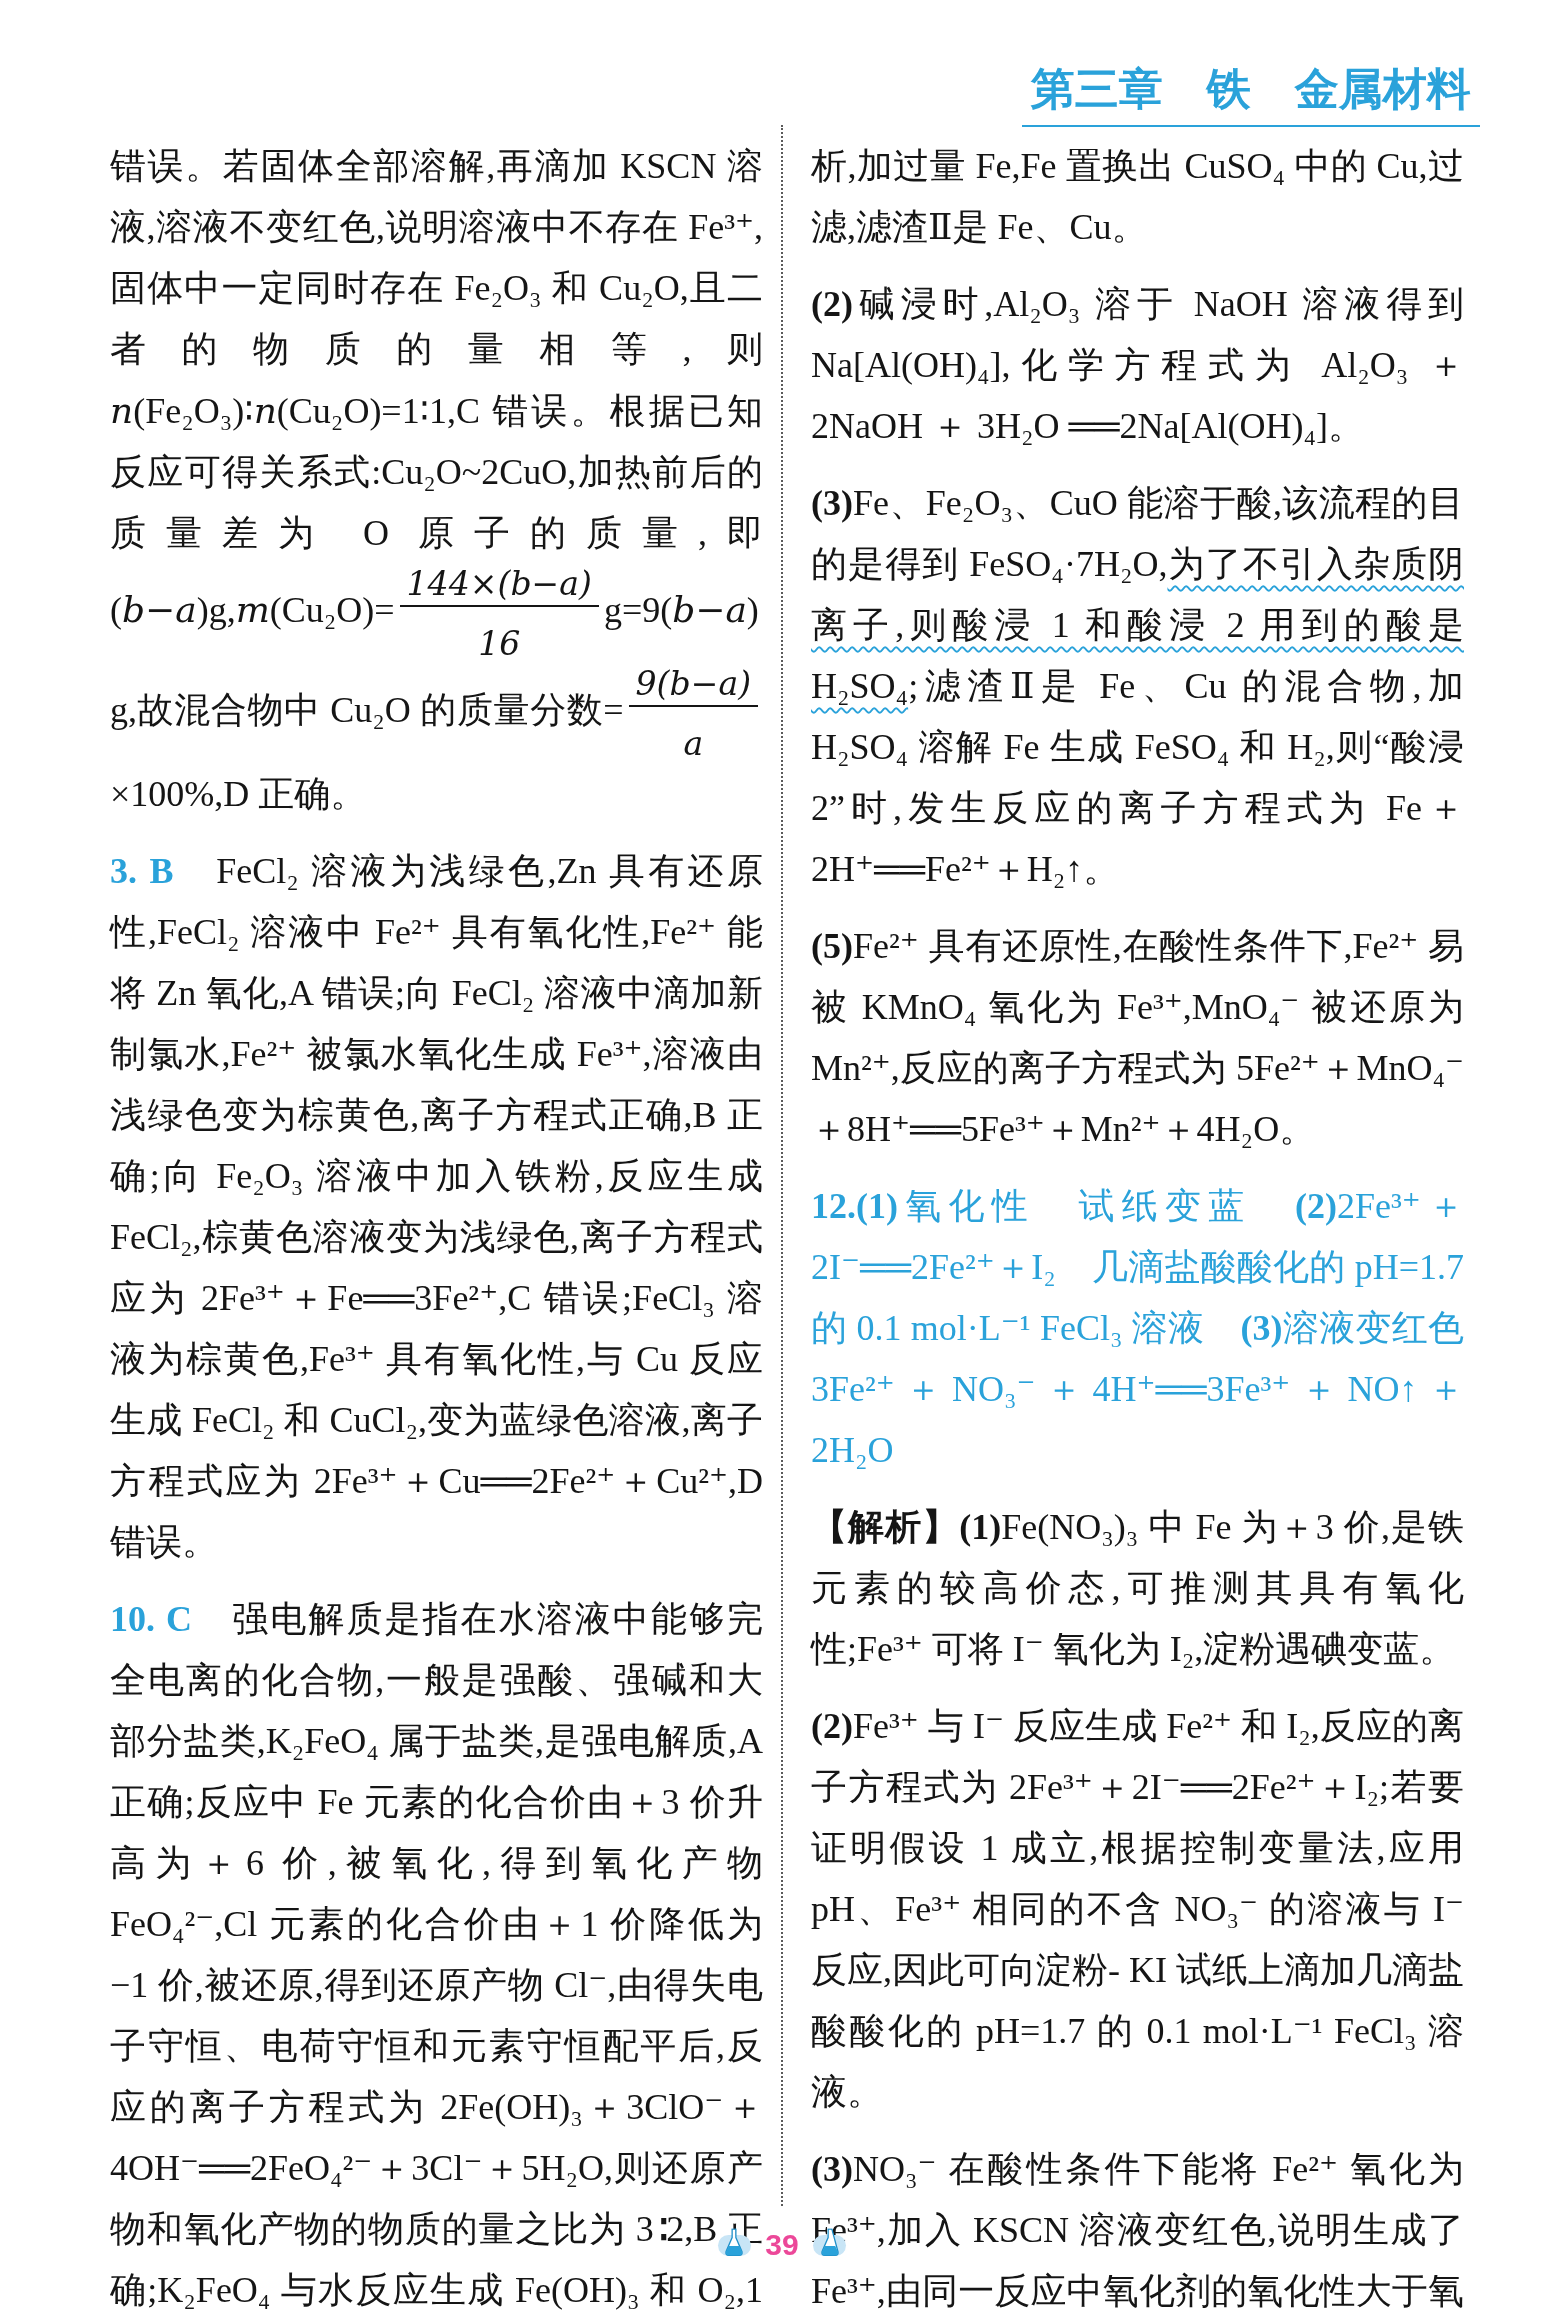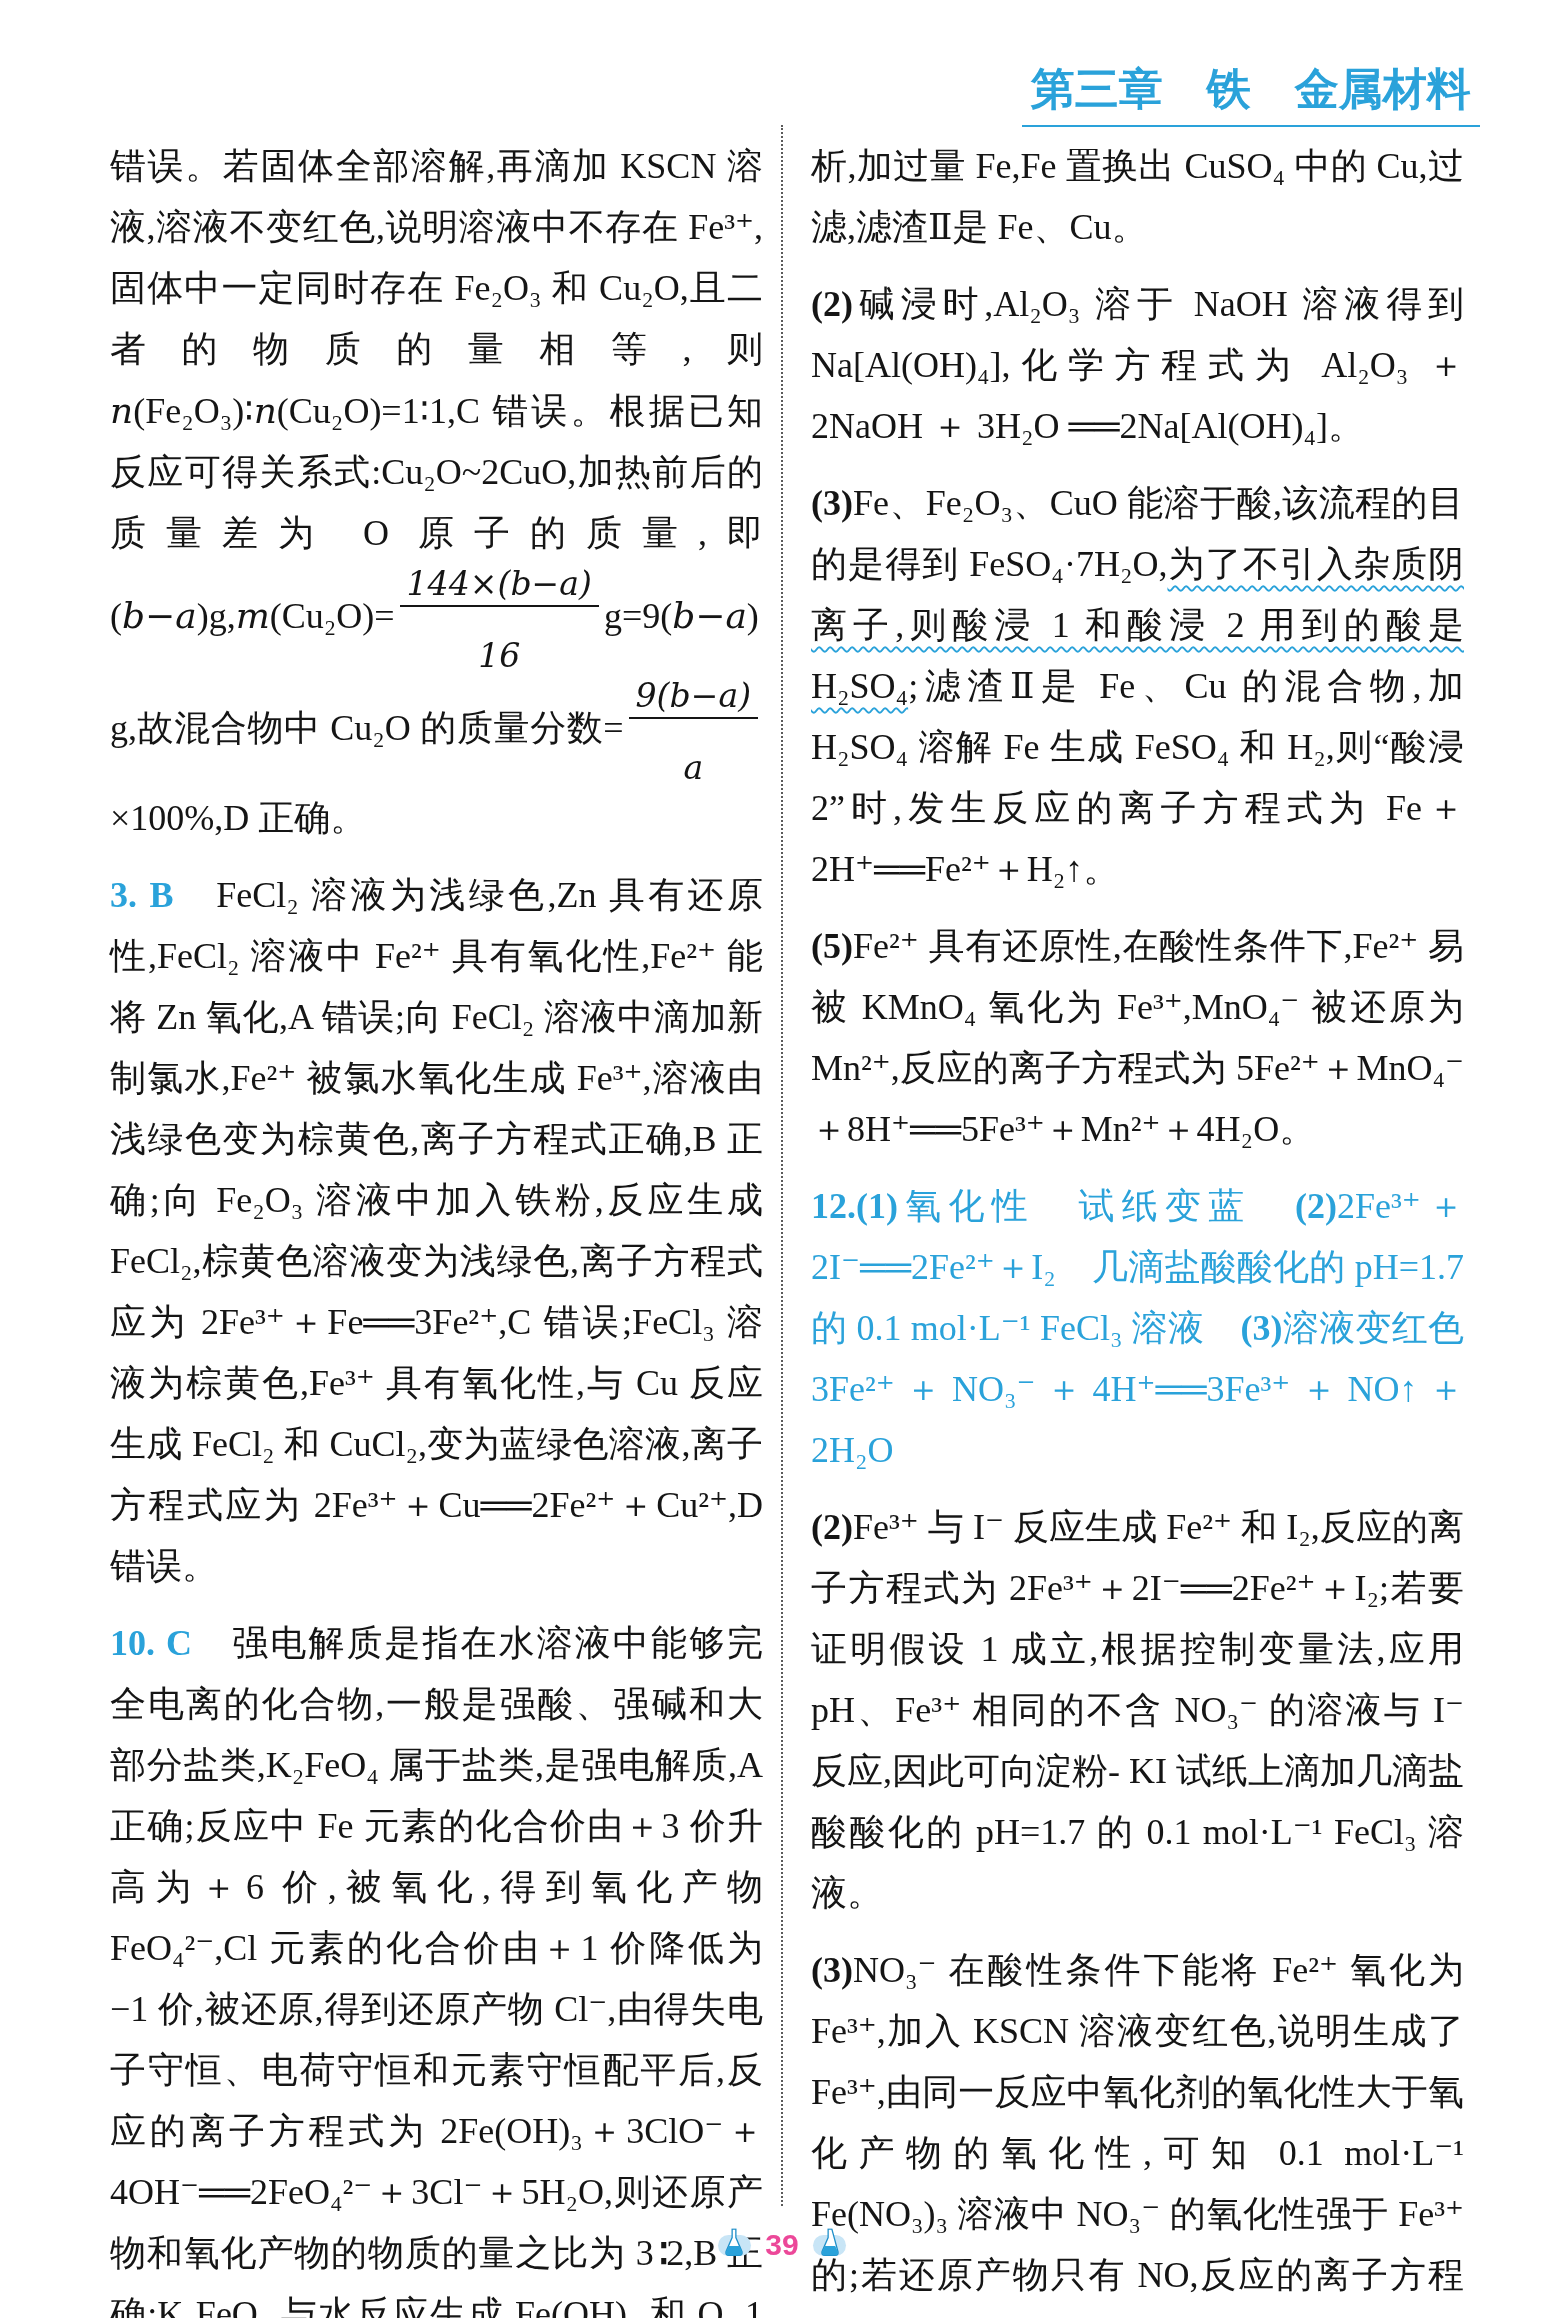--- a/index.html
+++ b/index.html
@@ -32,21 +32,21 @@
     text-decoration-line:underline;
     text-decoration-style:wavy;
     text-decoration-color:#2aa2da;
     text-decoration-thickness:2px;
     text-underline-offset:9.2px;
   }
   .frac{
     display:inline-flex;flex-direction:column;align-items:center;
     vertical-align:middle;text-align:center;
     font-style:italic;font-family:"DejaVu Serif","Liberation Serif",serif;
-    line-height:1.2;margin:0 5.3px;font-size:0.92em;gap:12px;
+    line-height:1.2;margin:0 5.3px;font-size:0.92em;
   }
   .frac .num{border-bottom:2.6px solid #151515;padding:0 6.6px 1.3px 6.6px;}
   .frac .den{padding-top:17px;}
   
   .footer{
     position:absolute;top:2230px;left:0;width:100%;
     display:flex;justify-content:center;align-items:center;gap:14.5px;
   }
   .pill{
     width:33px;height:21px;background:#c8e5f6;border-radius:10.5px;
@@ -77,20 +77,21 @@
     <div class="para"><span class="blue bold">3. B</span><span>　FeCl₂ 溶液为浅绿色,Zn 具有还原性,FeCl₂ 溶液中 Fe²⁺ 具有氧化性,Fe²⁺ 能将 Zn 氧化,A 错误;向 FeCl₂ 溶液中滴加新制氯水,Fe²⁺ 被氯水氧化生成 Fe³⁺,溶液由浅绿色变为棕黄色,离子方程式正确,B 正确;向 Fe₂O₃ 溶液中加入铁粉,反应生成 FeCl₂,棕黄色溶液变为浅绿色,离子方程式应为 2Fe³⁺＋Fe══3Fe²⁺,C 错误;FeCl₃ 溶液为棕黄色,Fe³⁺ 具有氧化性,与 Cu 反应生成 FeCl₂ 和 CuCl₂,变为蓝绿色溶液,离子方程式应为 2Fe³⁺＋Cu══2Fe²⁺＋Cu²⁺,D 错误。</span></div>
     <div class="para"><span class="blue bold">10. C</span><span>　强电解质是指在水溶液中能够完全电离的化合物,一般是强酸、强碱和大部分盐类,K₂FeO₄ 属于盐类,是强电解质,A 正确;反应中 Fe 元素的化合价由＋3 价升高为＋6 价,被氧化,得到氧化产物 FeO₄²⁻,Cl 元素的化合价由＋1 价降低为−1 价,被还原,得到还原产物 Cl⁻,由得失电子守恒、电荷守恒和元素守恒配平后,反应的离子方程式为 2Fe(OH)₃＋3ClO⁻＋4OH⁻══2FeO₄²⁻＋3Cl⁻＋5H₂O,则还原产物和氧化产物的物质的量之比为 3∶2,B 正确;K₂FeO₄ 与水反应生成 Fe(OH)₃ 和 O₂,1 mol K₂FeO₄ 与水反应,转移 3 mol e⁻,而生成 0.5 mol O₂ 只转移 2 mol e⁻,得失电子不守恒,C 错误;K₂FeO₄ 处理水时形成 Fe(OH)₃ 胶体,Fe(OH)₃ 胶体具有吸附性,能吸附水中悬浮的杂质而净水,D 正确。</span></div>
   </div>
 <div class="divider"></div>
 <div class="column" id="col-right">
     <div class="para"><span>析,加过量 Fe,Fe 置换出 CuSO₄ 中的 Cu,过滤,滤渣Ⅱ是 Fe、Cu。</span></div>
     <div class="para"><span class="bold">(2)</span><span>碱浸时,Al₂O₃ 溶于 NaOH 溶液得到 Na[Al(OH)₄],化学方程式为 Al₂O₃ ＋ 2NaOH ＋ 3H₂O ══2Na[Al(OH)₄]。</span></div>
     <div class="para"><span class="bold">(3)</span><span>Fe、Fe₂O₃、CuO 能溶于酸,该流程的目的是得到 FeSO₄·7H₂O,</span><span class="wavy">为了不引入杂质阴离子,则酸浸 1 和酸浸 2 用到的酸是 H₂SO₄</span><span>;滤渣Ⅱ是 Fe、Cu 的混合物,加 H₂SO₄ 溶解 Fe 生成 FeSO₄ 和 H₂,则“酸浸 2”时,发生反应的离子方程式为 Fe＋2H⁺══Fe²⁺＋H₂↑。</span></div>
     <div class="para"><span class="bold">(5)</span><span>Fe²⁺ 具有还原性,在酸性条件下,Fe²⁺ 易被 KMnO₄ 氧化为 Fe³⁺,MnO₄⁻ 被还原为 Mn²⁺,反应的离子方程式为 5Fe²⁺＋MnO₄⁻＋8H⁺══5Fe³⁺＋Mn²⁺＋4H₂O。</span></div>
     <div class="para"><span class="blue bold">12.</span><span class="blue bold">(1)</span><span class="blue">氧化性　试纸变蓝　</span><span class="blue bold">(2)</span><span class="blue">2Fe³⁺＋2I⁻══2Fe²⁺＋I₂　几滴盐酸酸化的 pH=1.7 的 0.1 mol·L⁻¹ FeCl₃ 溶液　</span><span class="blue bold">(3)</span><span class="blue">溶液变红色　3Fe²⁺＋NO₃⁻＋4H⁺══3Fe³⁺＋NO↑＋2H₂O</span></div>
+    <div class="para"><span class="bold">【解析】</span><span class="bold">(1)</span><span>Fe(NO₃)₃ 中 Fe 为＋3 价,是铁元素的较高价态,可推测其具有氧化性;Fe³⁺ 可将 I⁻ 氧化为 I₂,淀粉遇碘变蓝。</span></div>
     <div class="para"><span class="bold">(2)</span><span>Fe³⁺ 与 I⁻ 反应生成 Fe²⁺ 和 I₂,反应的离子方程式为 2Fe³⁺＋2I⁻══2Fe²⁺＋I₂;若要证明假设 1 成立,根据控制变量法,应用 pH、Fe³⁺ 相同的不含 NO₃⁻ 的溶液与 I⁻ 反应,因此可向淀粉- KI 试纸上滴加几滴盐酸酸化的 pH=1.7 的 0.1 mol·L⁻¹ FeCl₃ 溶液。</span></div>
     <div class="para"><span class="bold">(3)</span><span>NO₃⁻ 在酸性条件下能将 Fe²⁺ 氧化为 Fe³⁺,加入 KSCN 溶液变红色,说明生成了 Fe³⁺,由同一反应中氧化剂的氧化性大于氧化产物的氧化性,可知 0.1 mol·L⁻¹ Fe(NO₃)₃ 溶液中 NO₃⁻ 的氧化性强于 Fe³⁺ 的;若还原产物只有 NO,反应的离子方程式为 3Fe²⁺＋NO₃⁻＋4H⁺══3Fe³⁺＋NO↑＋2H₂O。</span></div>
   </div>
 
 <div class="footer">
   <span class="pill">
     <svg width="22.4" height="28" viewBox="0 0 24 30">
       <path d="M10 1 L14 1 L14 10 L20.5 25 Q21.5 29 17.5 29 L6.5 29 Q2.5 29 3.5 25 L10 10 Z" fill="#ffffff" stroke="#1f8fc9" stroke-width="1.4"></path>
       <path d="M6.4 19 L17.6 19 L20.5 25 Q21.5 29 17.5 29 L6.5 29 Q2.5 29 3.5 25 Z" fill="#2aa2da" stroke="none"></path>
     </svg>

